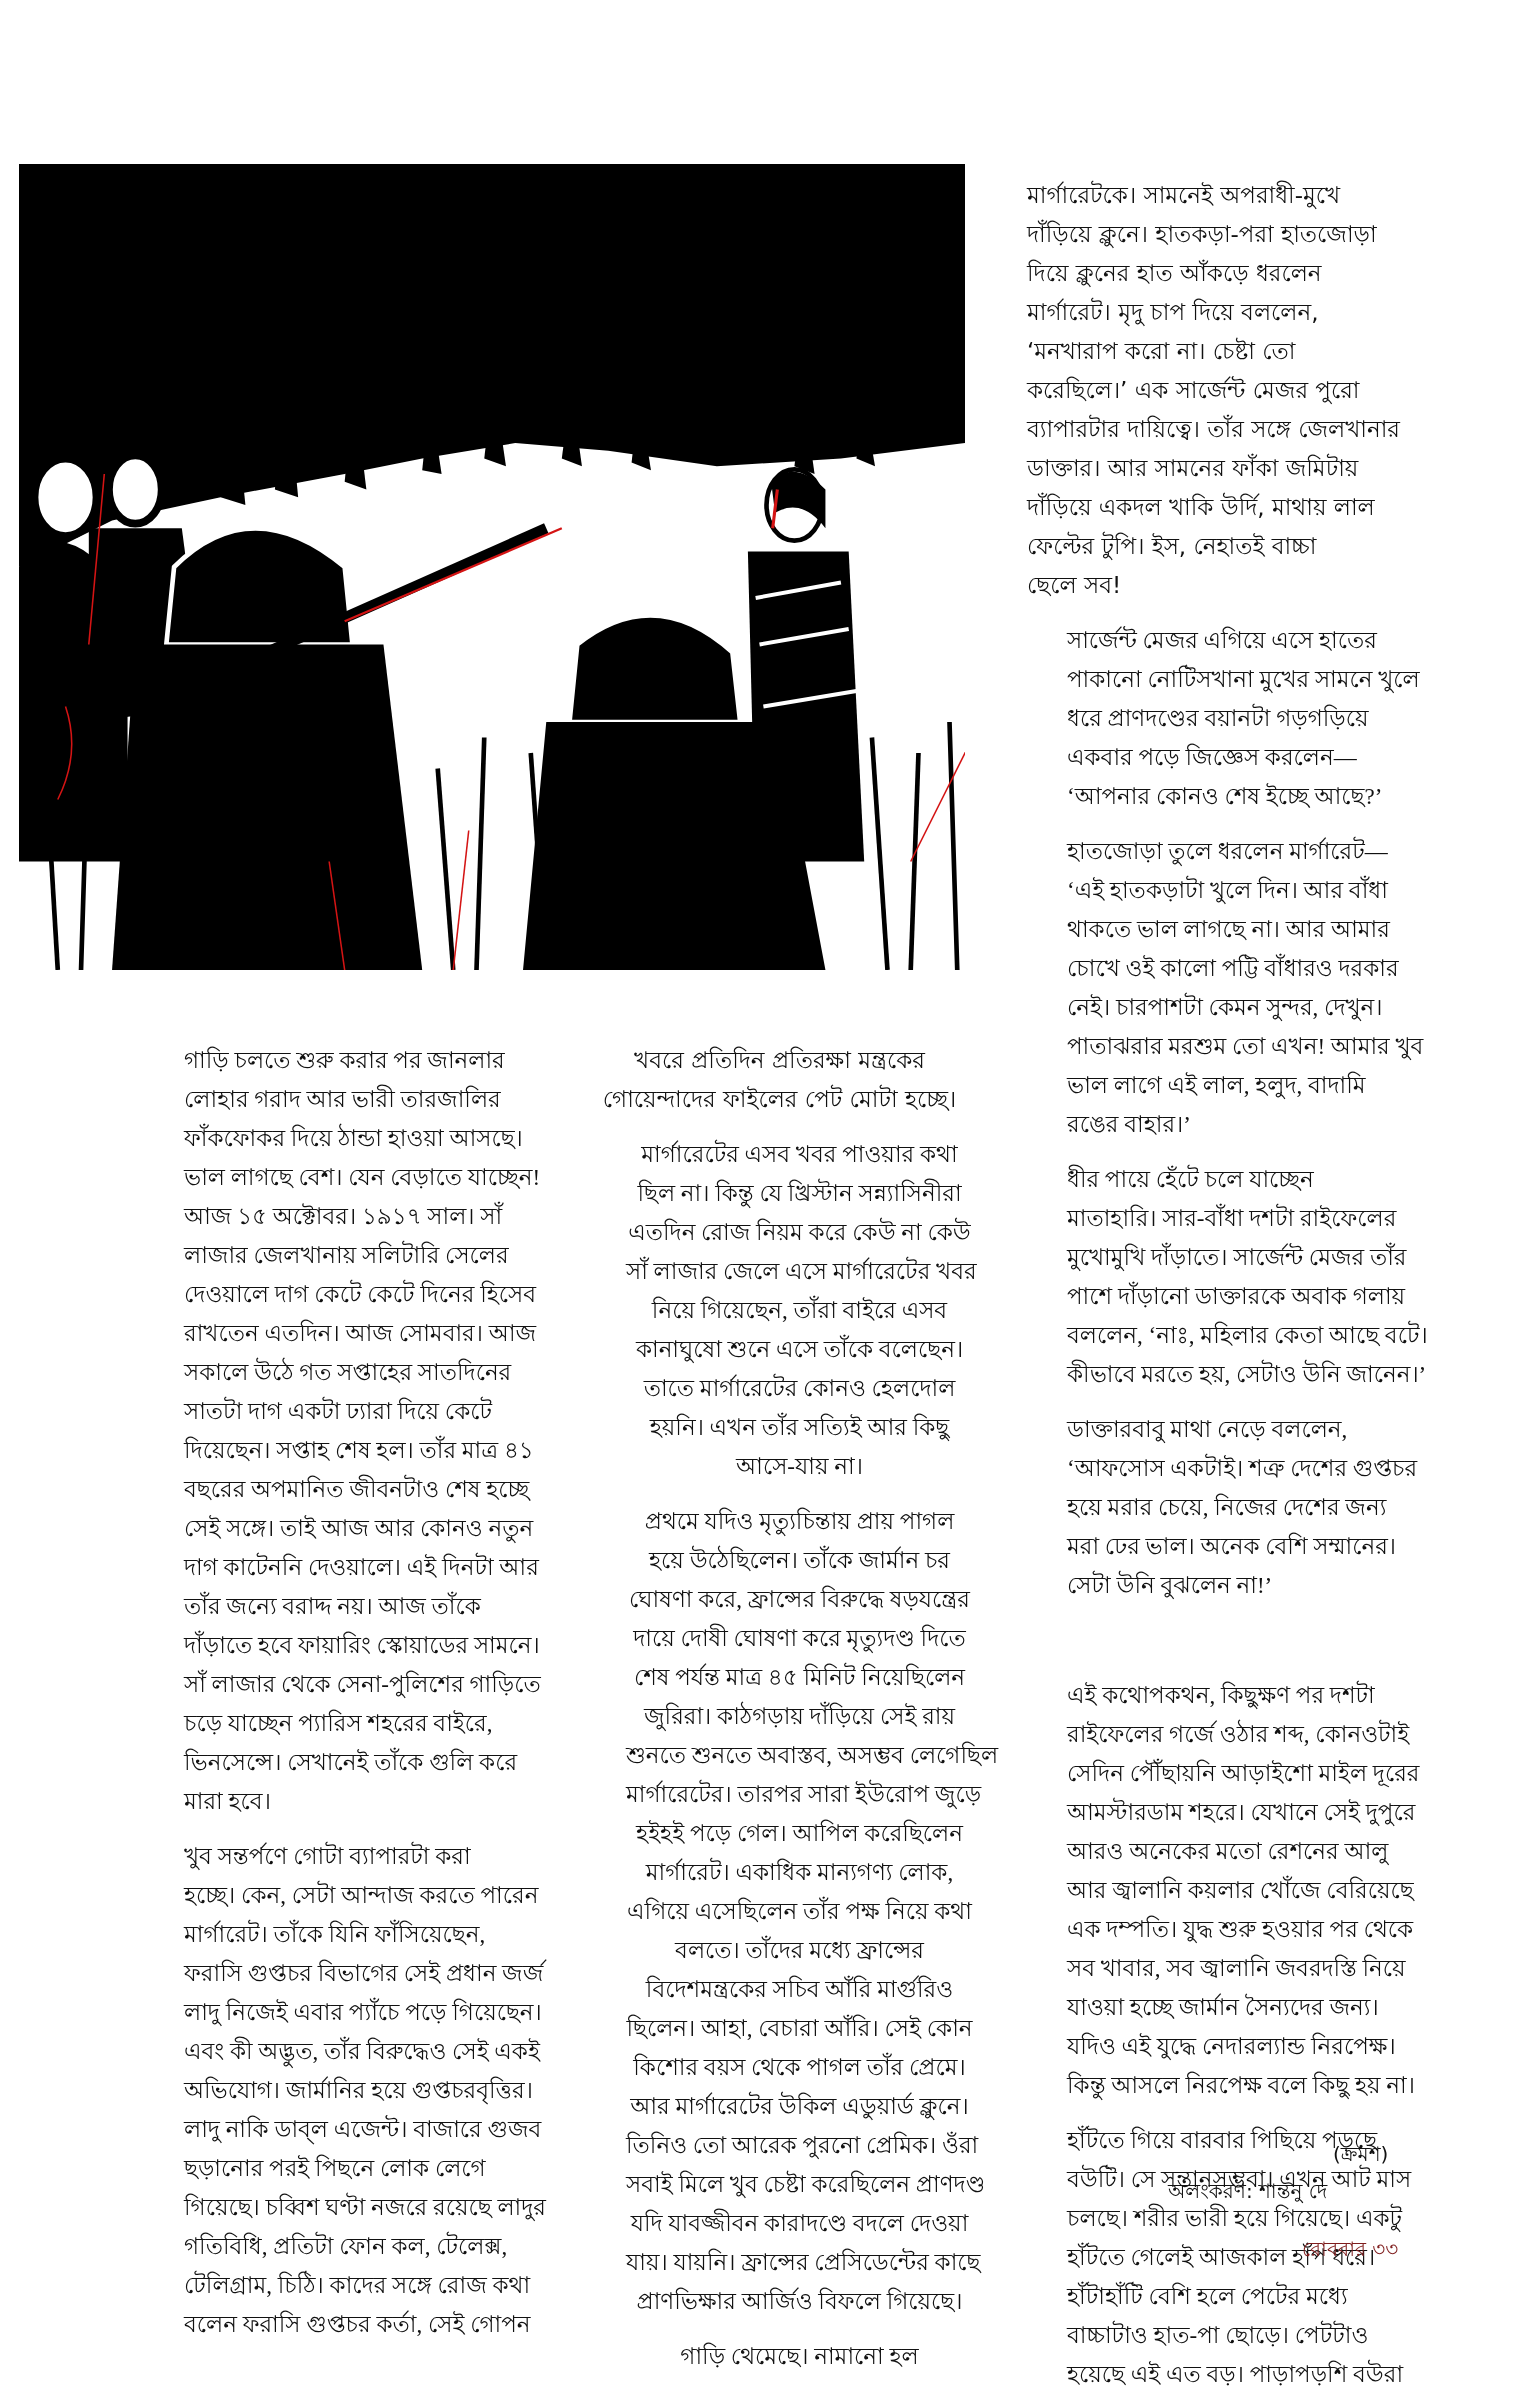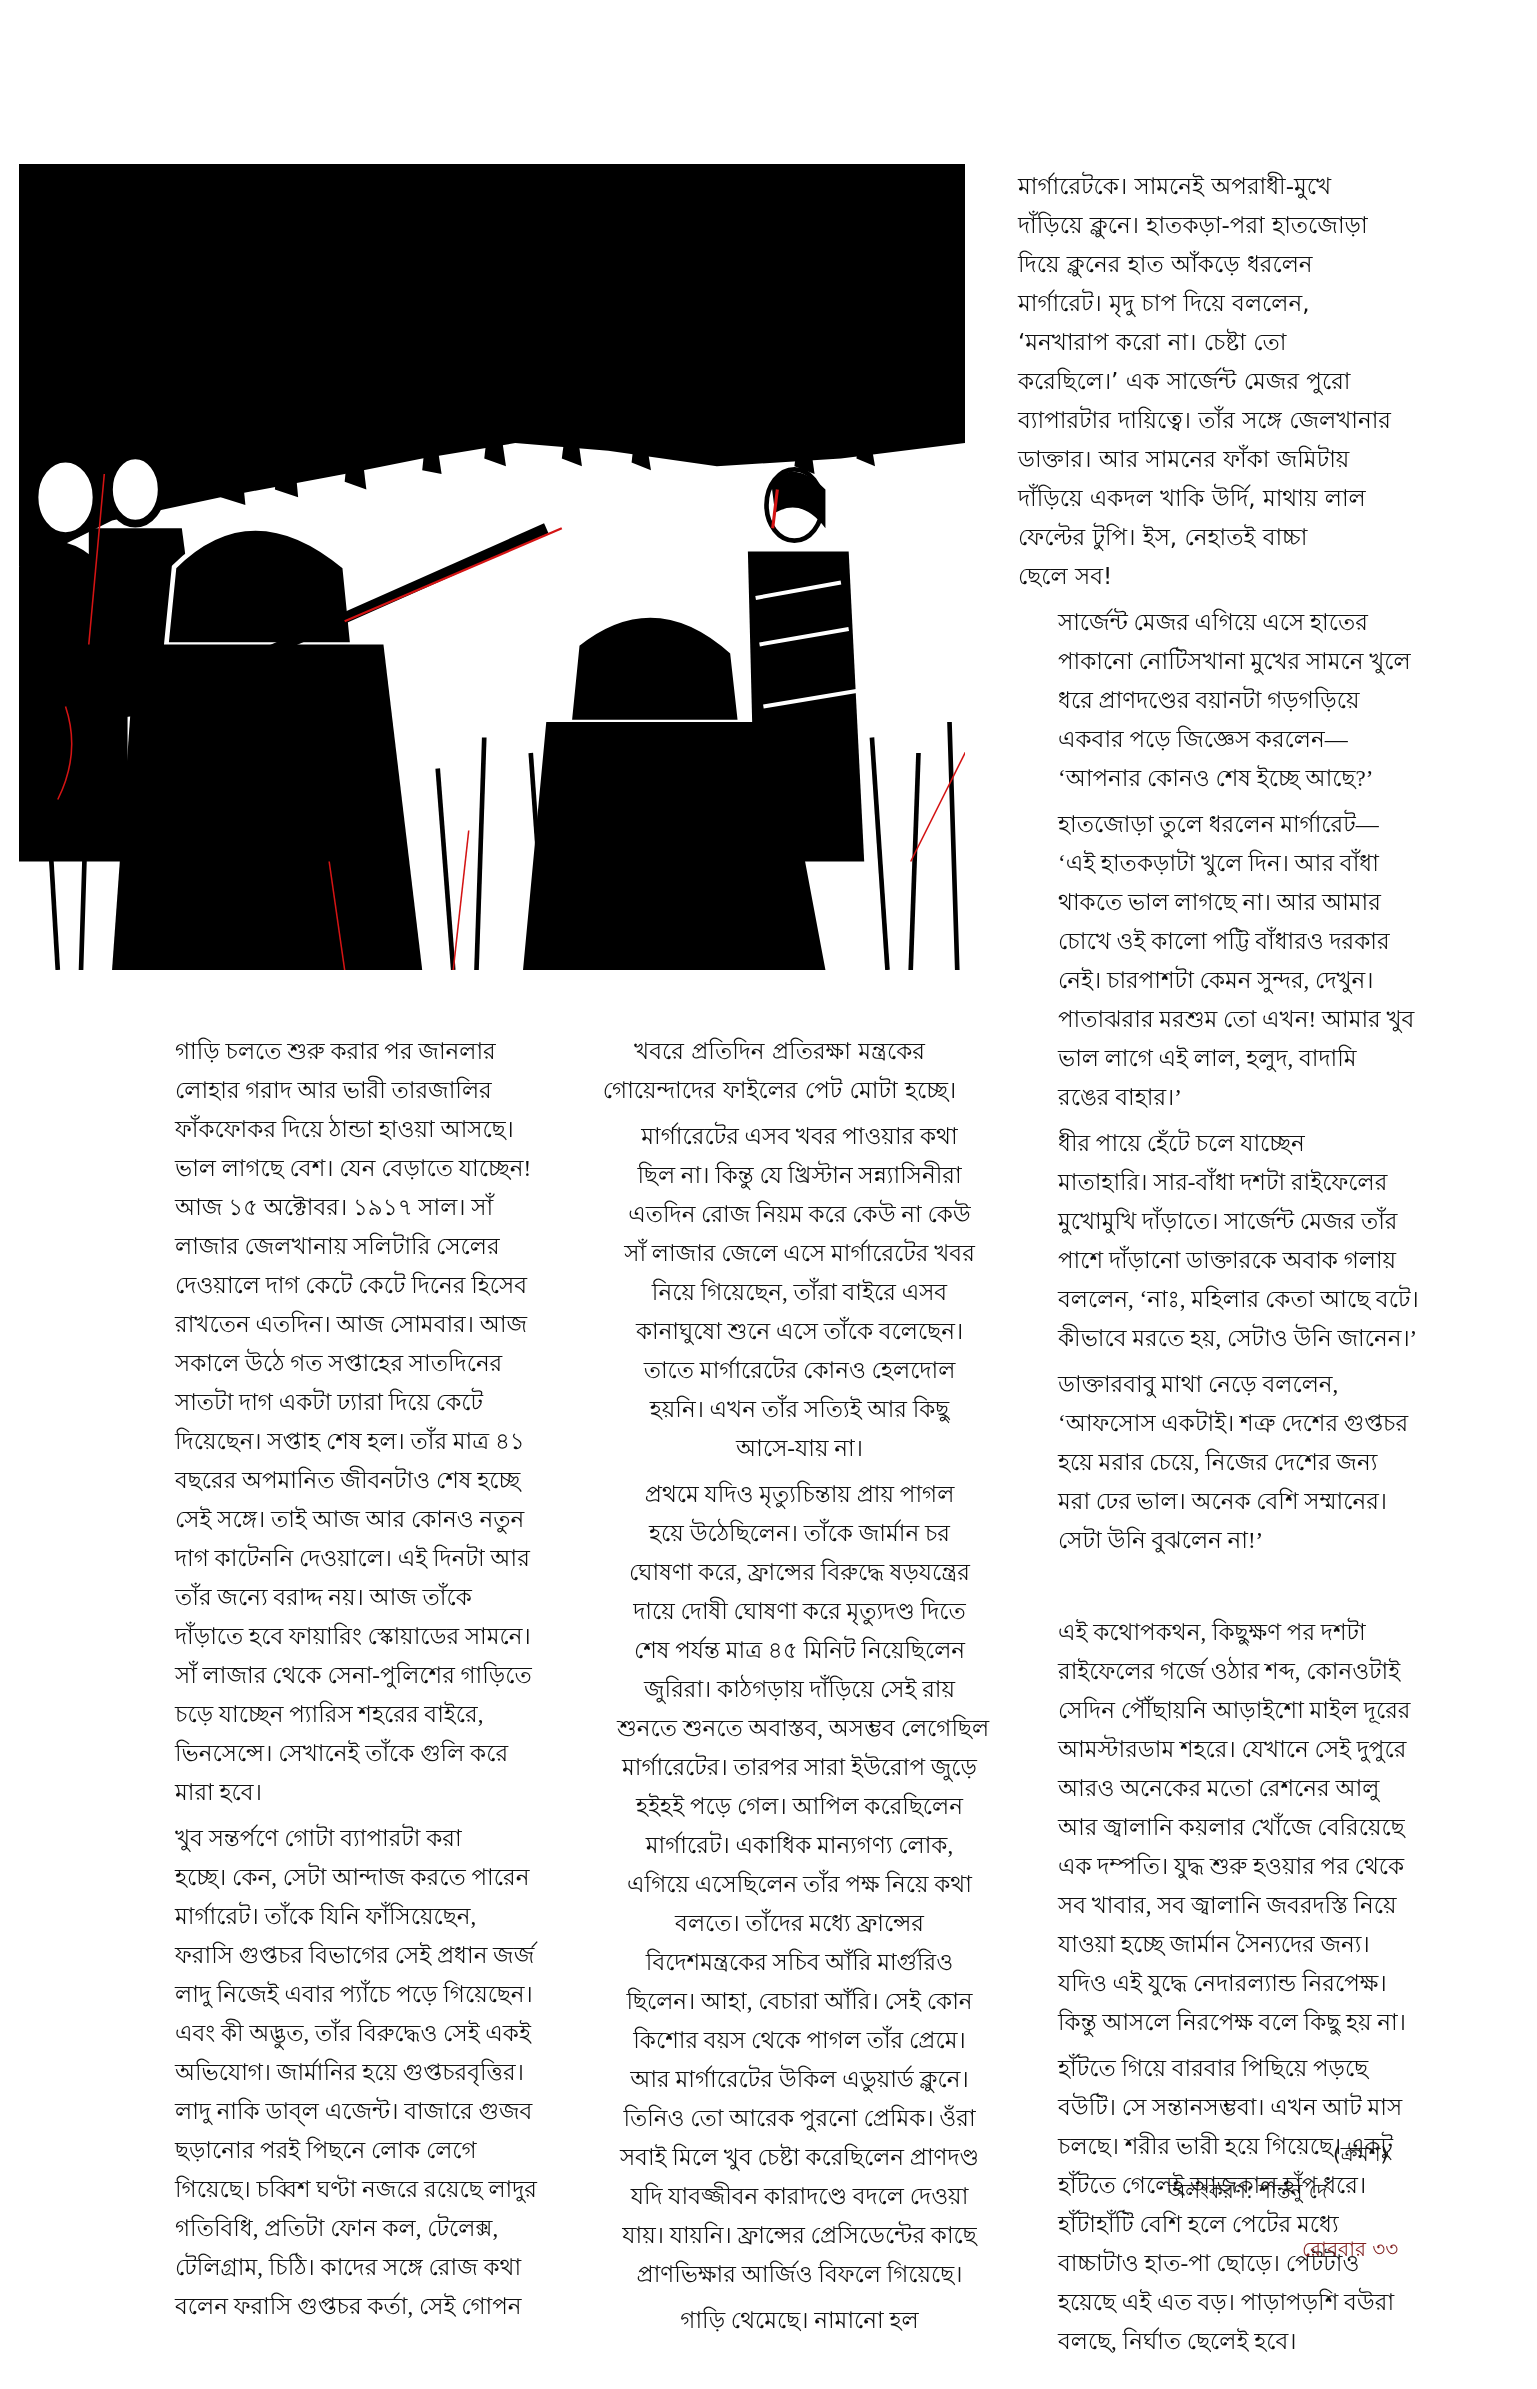--- a/index.html
+++ b/index.html
@@ -2,21 +2,21 @@
 <html style="font-size:12.4px"><head>
   <meta charset="utf-8">
   <style>
     html, body { margin: 0; padding: 0; background: #ffffff; }
     body { width: 1538px; height: 2389px; position: relative; overflow: hidden;
            font-family: "DejaVu Sans", sans-serif; color: #111; }
     .illustration { position: absolute; left: 19.4px; top: 164px; width: 946px; height: 806px;
                     background: #000; overflow: hidden; }
     .illustration svg { width: 100%; height: 100%; display: block; }
     .col { position: absolute; font-size: 23px; line-height: 39px; letter-spacing: 0; }
-    .col p { margin: 7px; }
+    .col p { margin: 16px; }
     .col p.indent { text-indent: 40px; font-family: Liberation Serif, serif; }
     .col .line { display: block; white-space: nowrap; }
     .col-left { left: 128px; top: 1025px; width: 419px; }
     .col-mid { left: 570px; top: 1025px; width: 419px; text-align: center; }
     .col-right { left: 1011px; top: 160px; width: 434px; }
     .gap { height: 39px; }
     .krommosh { position: absolute; left: 1333px; top: 2139px; font-size: 20px; }
     .credit { position: absolute; left: 1168px; top: 2176px; font-size: 20px; }
     .folio { position: absolute; left: 1302px; top: 2234px; font-size: 20px; color: #7f1d1d; }
   </style>

